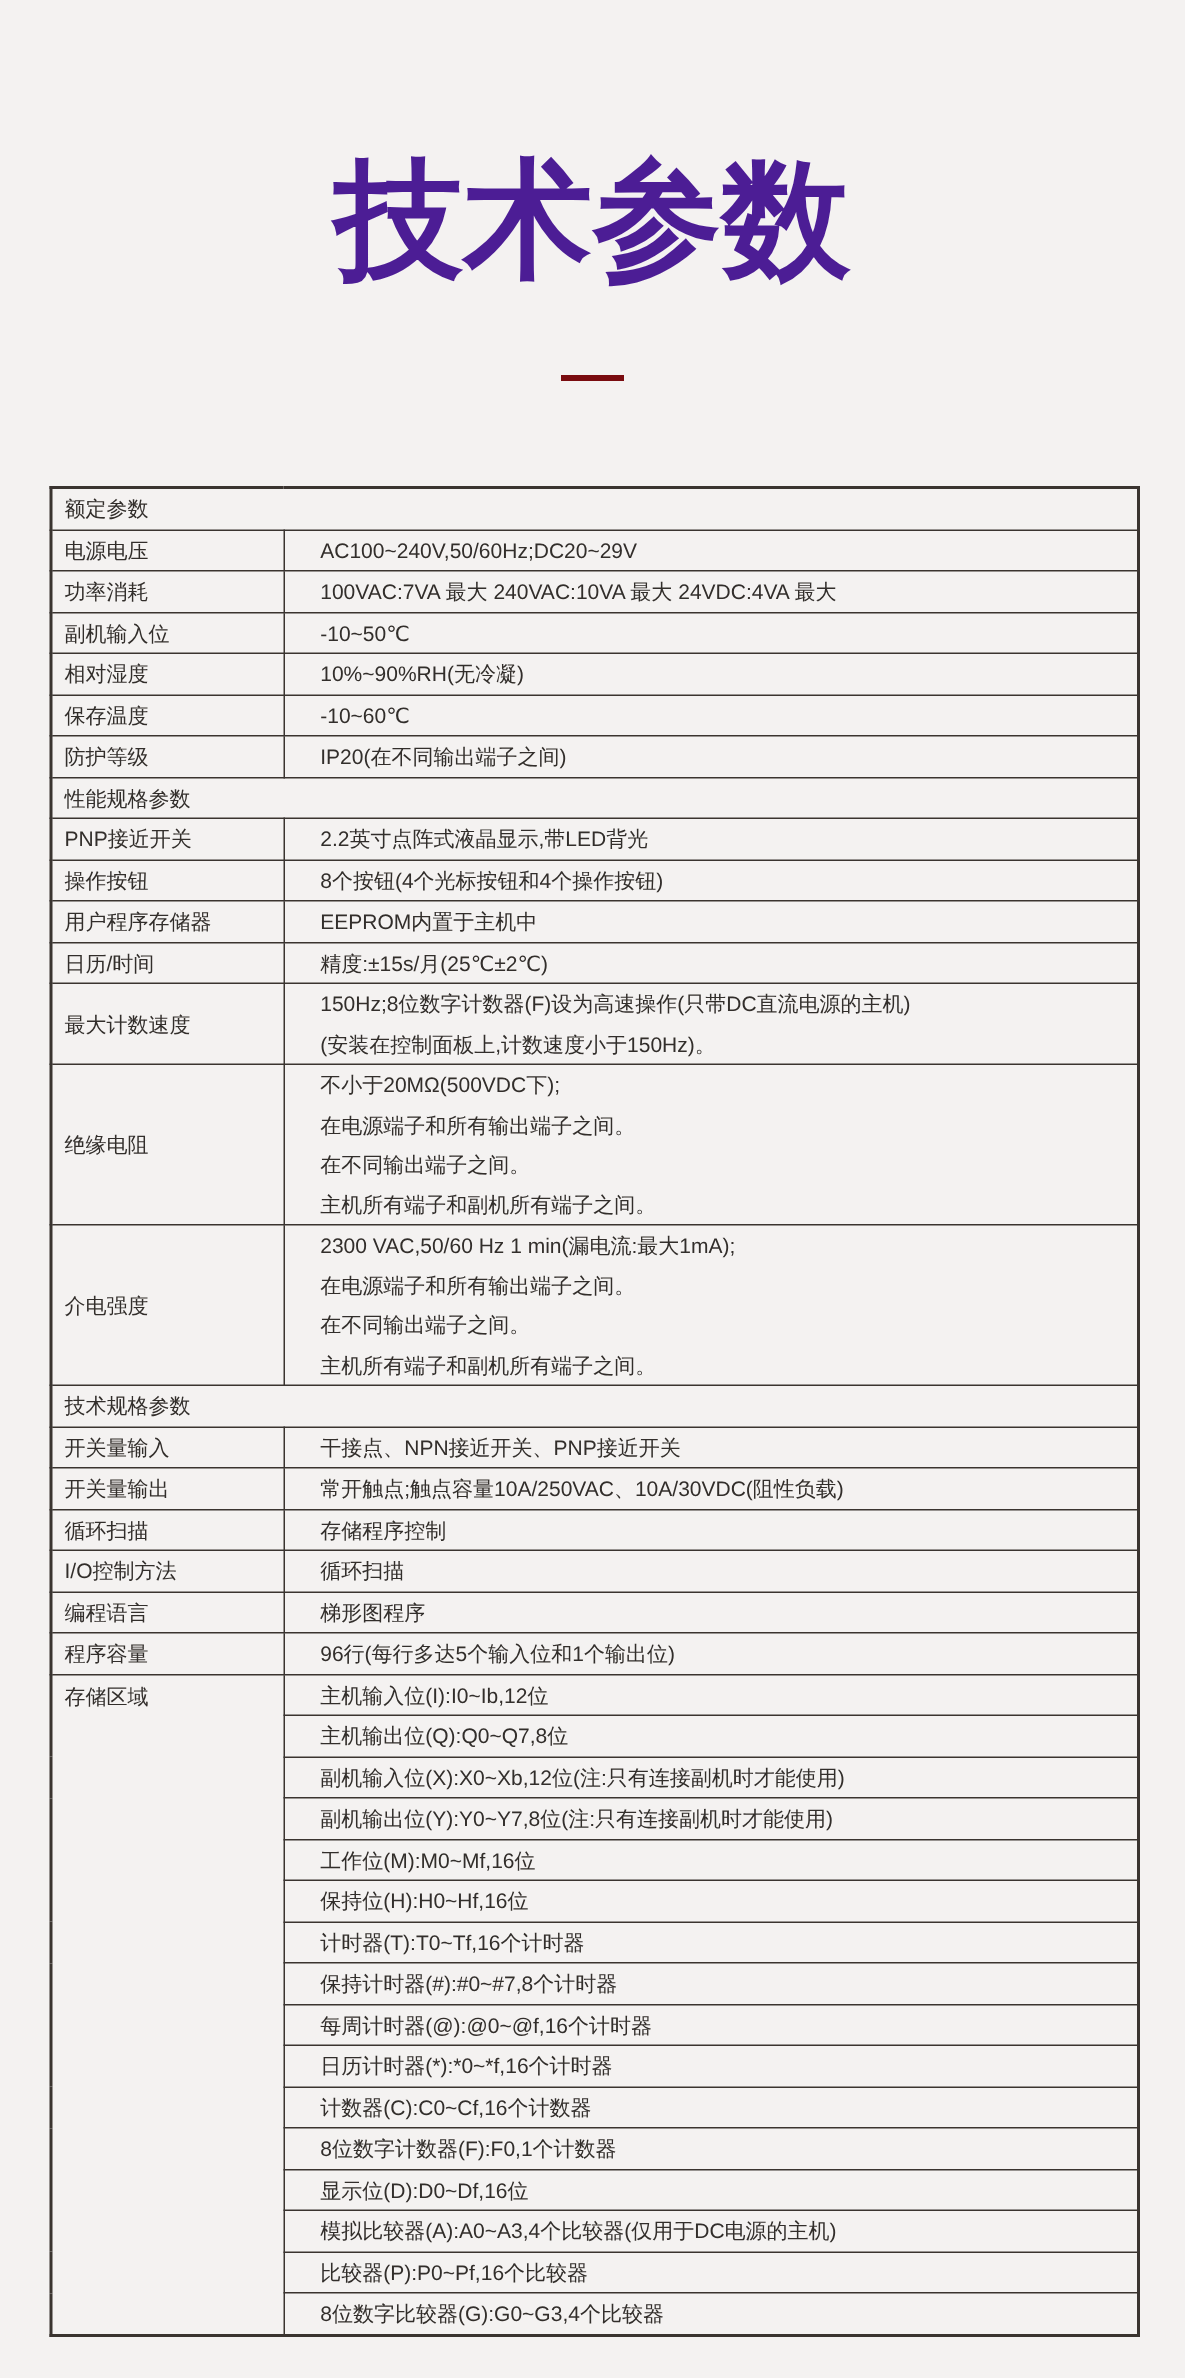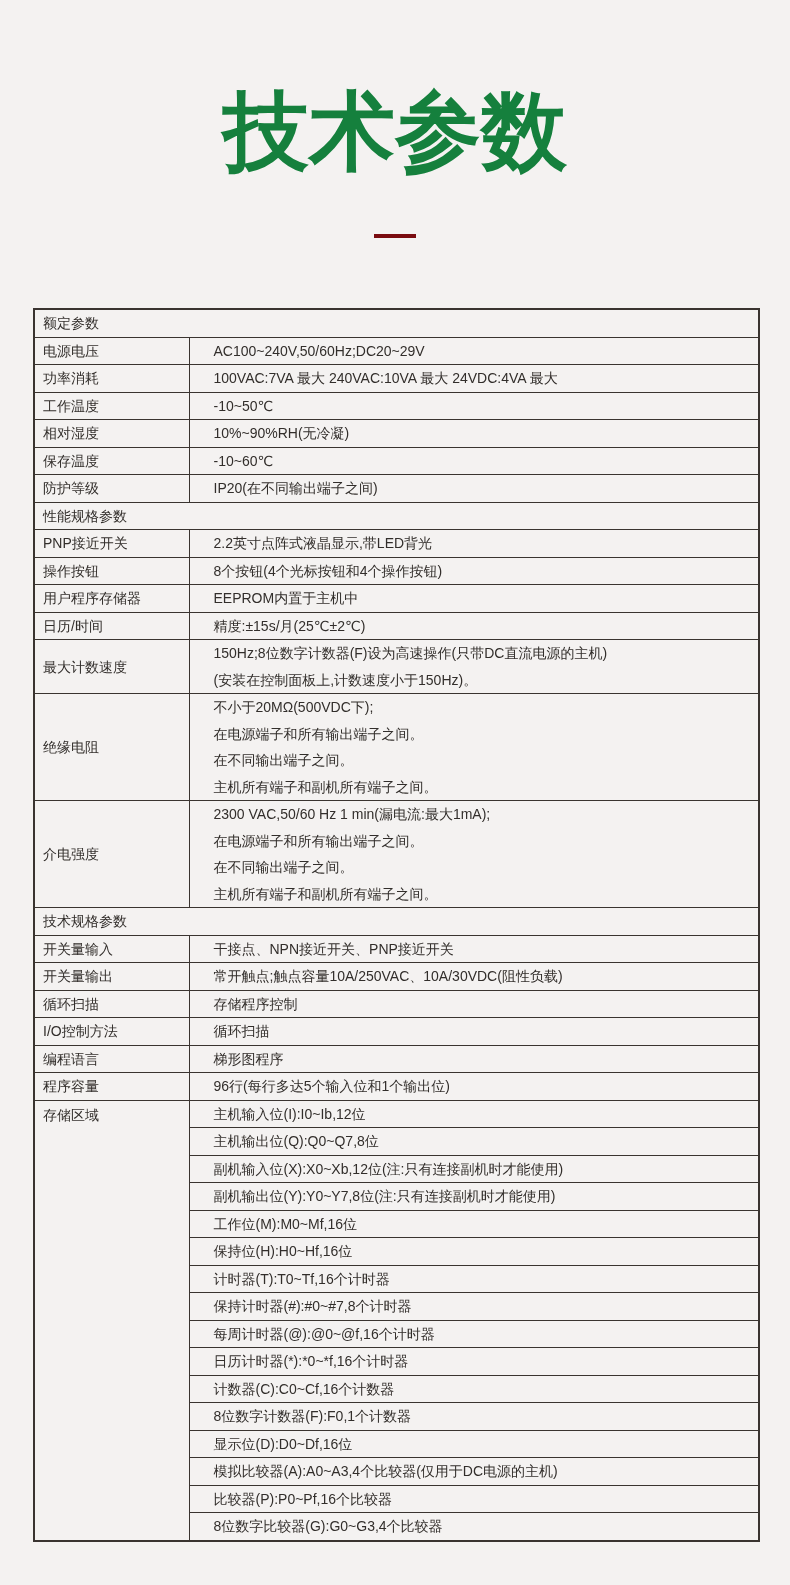--- a/index.html
+++ b/index.html
@@ -7,28 +7,28 @@
     margin: 0; padding: 0;
   }
   body {
     width: 790px; height: 1585px;
     background: #f4f2f1;
     font-family: "Liberation Sans", "DejaVu Sans", sans-serif;
     color: #322e2b;
     overflow: hidden;
   }
   .page-title {
-    margin: 0;
+    margin: 16px;
     padding-top: 86px;
     font-size: 86px;
     line-height: 1.05;
     font-weight: 900;
     text-align: center;
     letter-spacing: 0px;
-    color: #15803d;
+    color: #4c1d95;
   }
   .accent-divider {
     width: 42px; height: 4px;
     background: #7a0c10;
     margin: 58px auto 0 auto;
   }
   .specs-table {
     border-collapse: collapse;
     table-layout: fixed;
     width: 727px;
@@ -86,21 +86,21 @@
             <div class="vline">AC100~240V,50/60Hz;DC20~29V</div>
           </td>
         </tr>
         <tr class="spec-row">
           <td class="k">功率消耗</td>
           <td class="v">
             <div class="vline">100VAC:7VA 最大  240VAC:10VA 最大  24VDC:4VA 最大</div>
           </td>
         </tr>
         <tr class="spec-row">
-          <td class="k">工作温度</td>
+          <td class="k">副机输入位</td>
           <td class="v">
             <div class="vline">-10~50℃</div>
           </td>
         </tr>
         <tr class="spec-row">
           <td class="k">相对湿度</td>
           <td class="v">
             <div class="vline">10%~90%RH(无冷凝)</div>
           </td>
         </tr>

